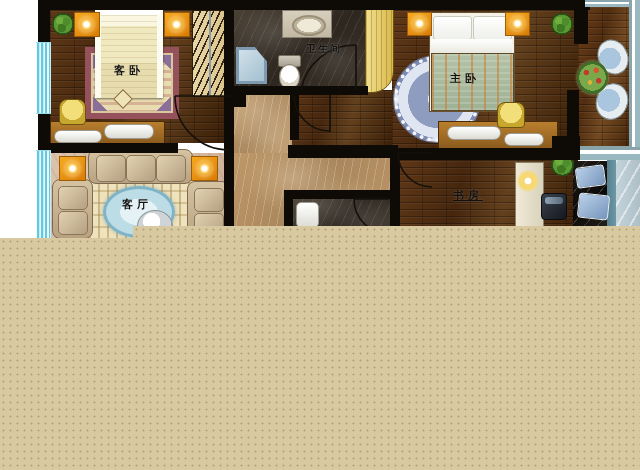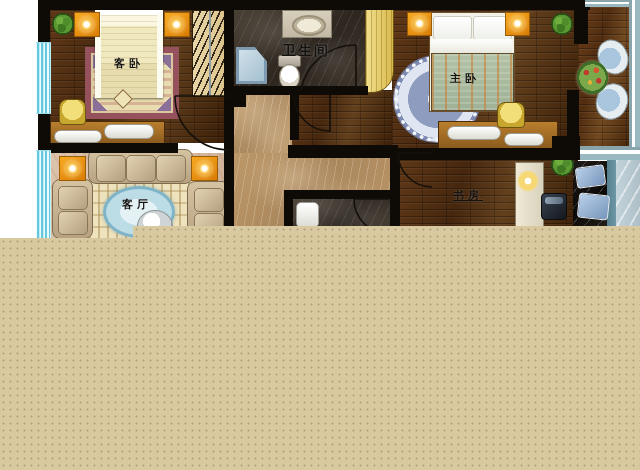--- a/index.html
+++ b/index.html
@@ -112,21 +112,21 @@
        linear-gradient(140deg,#1e1b18,#0c0a08 60%,#232019);}
   .pillowB{background:linear-gradient(135deg,#b9d0e8,#7795bc);border:1px solid #e8eef6;border-radius:4px;}
   .glassTeal{background:linear-gradient(90deg,#56808e,#6f98a6);}
   .glassLight{background:
        repeating-linear-gradient(120deg, rgba(255,255,255,.5) 0 2px, transparent 2px 11px),
        linear-gradient(90deg,#c2d3da,#aebfc8);}
   .balframeH{background:linear-gradient(180deg,#8aa4ac 0 30%,#ffffff 30% 60%,#9ab8c0 60%);}
   .balframeV{background:linear-gradient(90deg,#8aa4ac 0 28%,#ffffff 28% 55%,#9ab8c0 55%);}
   .roomlabel{color:#141210;font-size:11px;letter-spacing:4px;font-weight:bold;white-space:nowrap;
        text-shadow:0 0 2px rgba(255,255,255,.25);}
-  .roomlabel.dark{font-size:14px;letter-spacing:2px;text-shadow:0 0 2px rgba(255,255,255,.35);}
+  .roomlabel.dark{font-size:10px;letter-spacing:2px;text-shadow:0 0 2px rgba(255,255,255,.35);margin-left:24px;}
   svg.doors{position:absolute;left:0;top:0;z-index:40;pointer-events:none;}
 </style>
 </head>
 <body>
 
 <div id="stage">
 
   <div class="abs wood" style="left:50px;top:10px;width:174px;height:133px;"></div>
   <div class="abs marbleD" style="left:234px;top:10px;width:134px;height:76px;"></div>
   <div class="abs wood" style="left:288px;top:90px;width:104px;height:58px;"></div>
@@ -232,21 +232,21 @@
   <svg class="doors" width="640" height="470" viewBox="0 0 640 470">
     <g stroke="#15100a" stroke-width="1.6" fill="none">
       <path d="M175 96 H229 M175 96 A54 54 0 0 0 229 150"></path>
       <path d="M356 45 V90 M301 90 A55 55 0 0 1 356 45"></path>
       <path d="M330 95 V132 M294 95 A36 36 0 0 0 330 131"></path>
       <path d="M398 153 H432 M398 153 A34 34 0 0 0 432 187"></path>
       <path d="M354 199 H389 M354 199 A35 35 0 0 0 389 234"></path>
     </g>
   </svg>
 
-  <div class="abs roomlabel" style="left:114px;top:56px;z-index:45;">客卧</div>
+  <div class="abs roomlabel" style="left:114px;top:63px;z-index:45;">客卧</div>
   <div class="abs roomlabel dark" style="left:282px;top:42px;z-index:45;">卫生间</div>
   <div class="abs roomlabel" style="left:450px;top:71px;z-index:45;">主卧</div>
   <div class="abs roomlabel" style="left:122px;top:197px;z-index:45;">客厅</div>
   <div class="abs roomlabel" style="left:453px;top:188px;z-index:45;text-decoration:underline;">书房</div>
 
   <div class="abs tan" style="left:133px;top:226px;width:507px;height:244px;z-index:60;"></div>
   <div class="abs tan" style="left:0;top:238px;width:640px;height:232px;z-index:60;"></div>
 
 </div>
 

